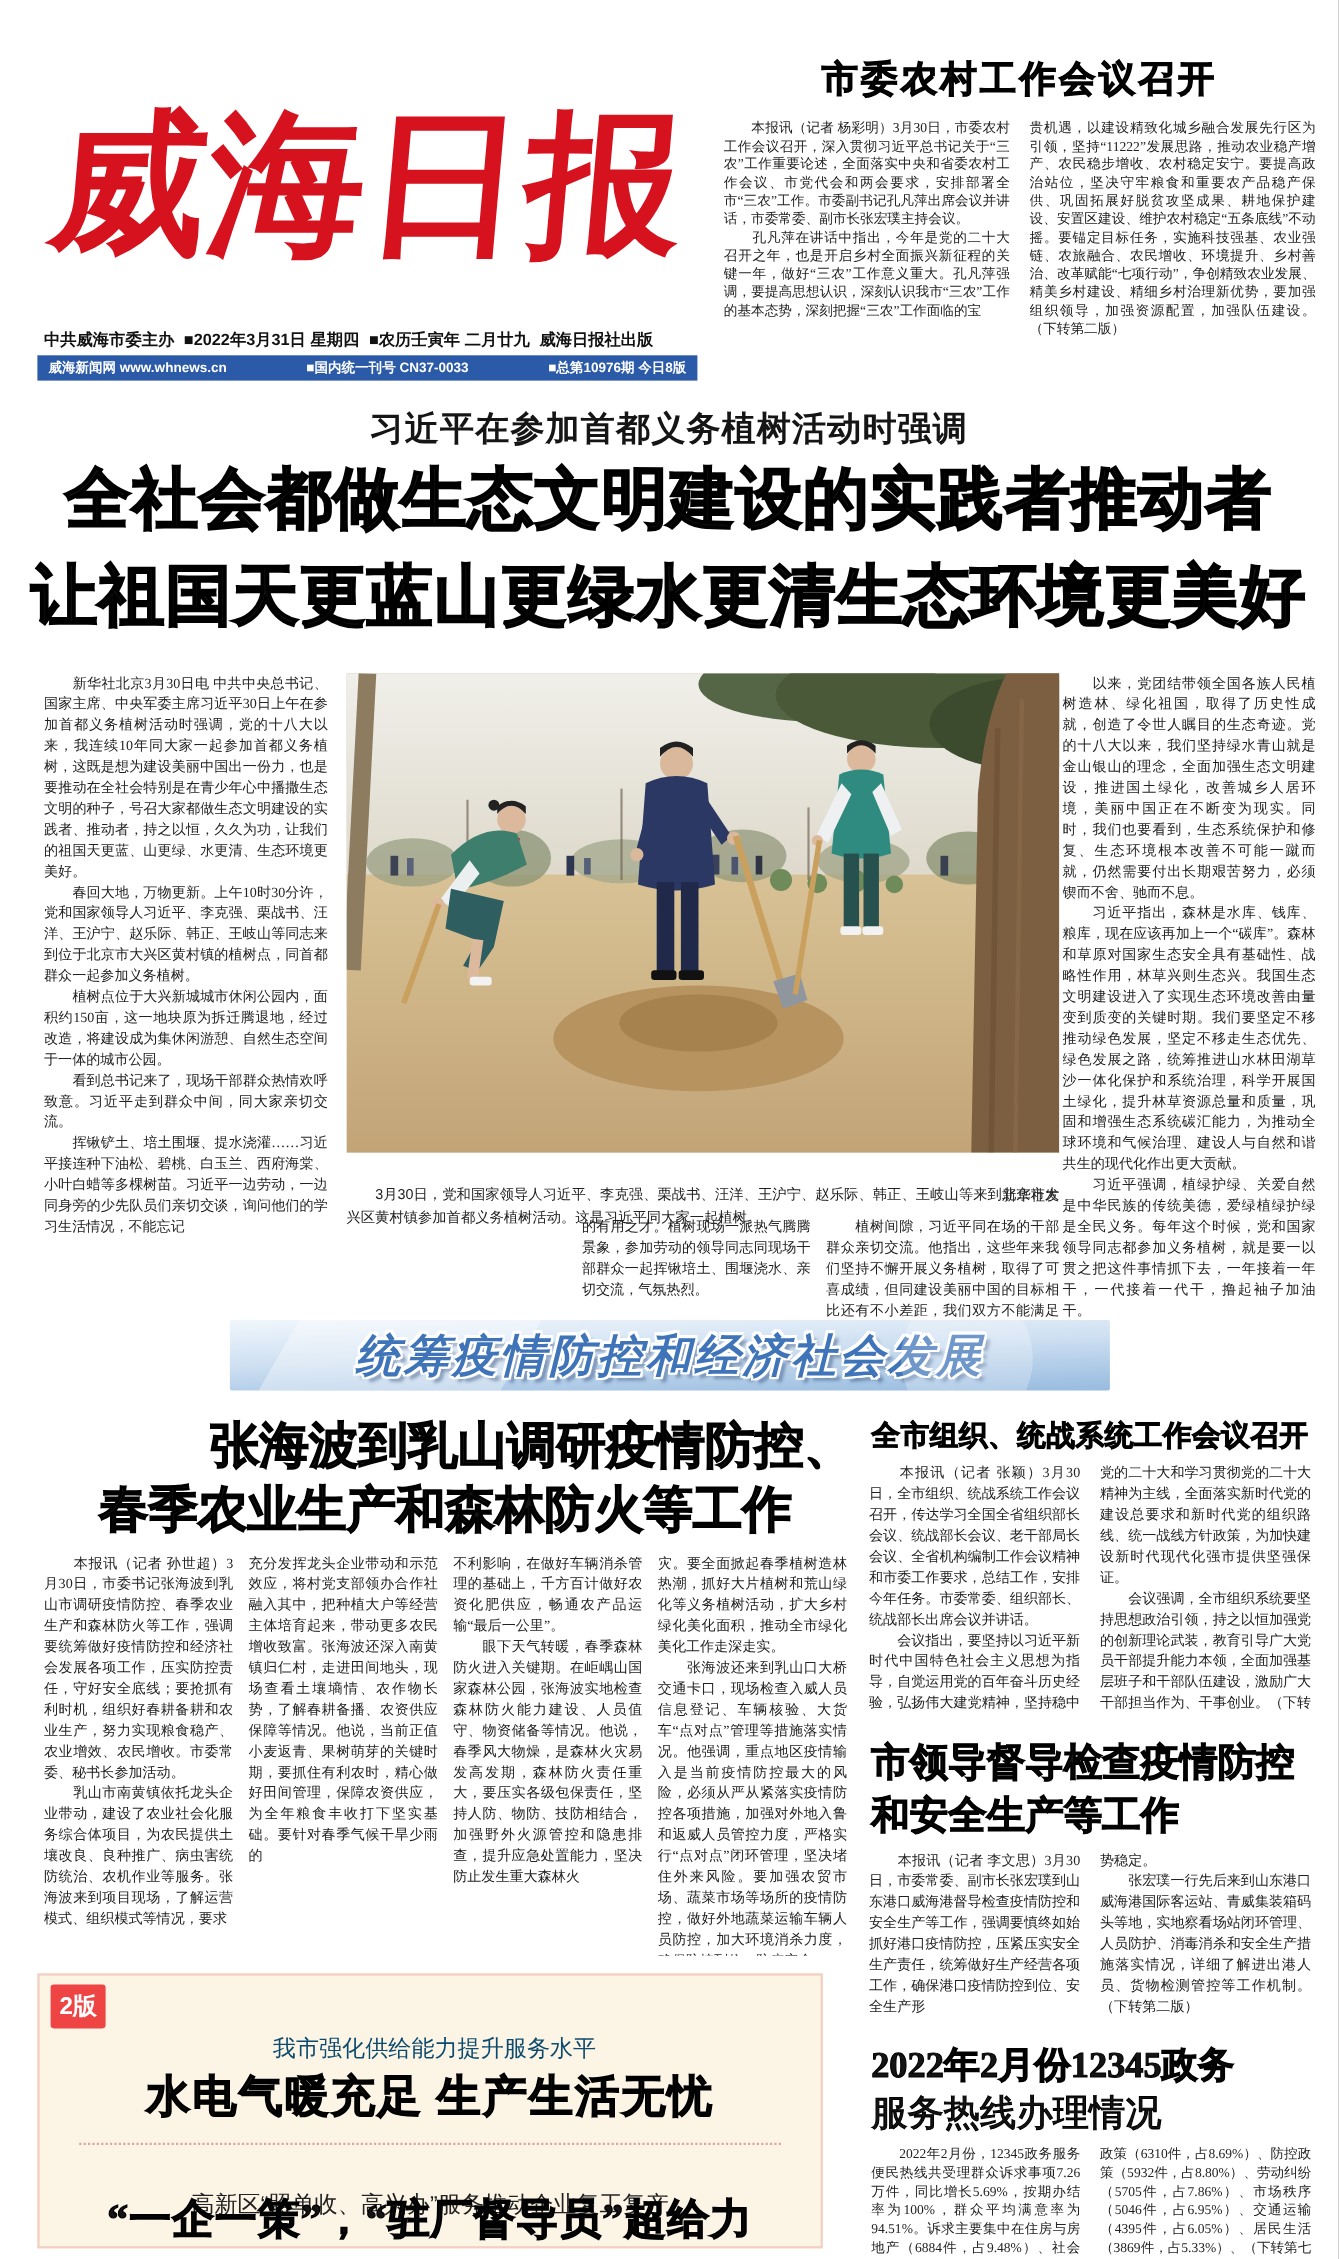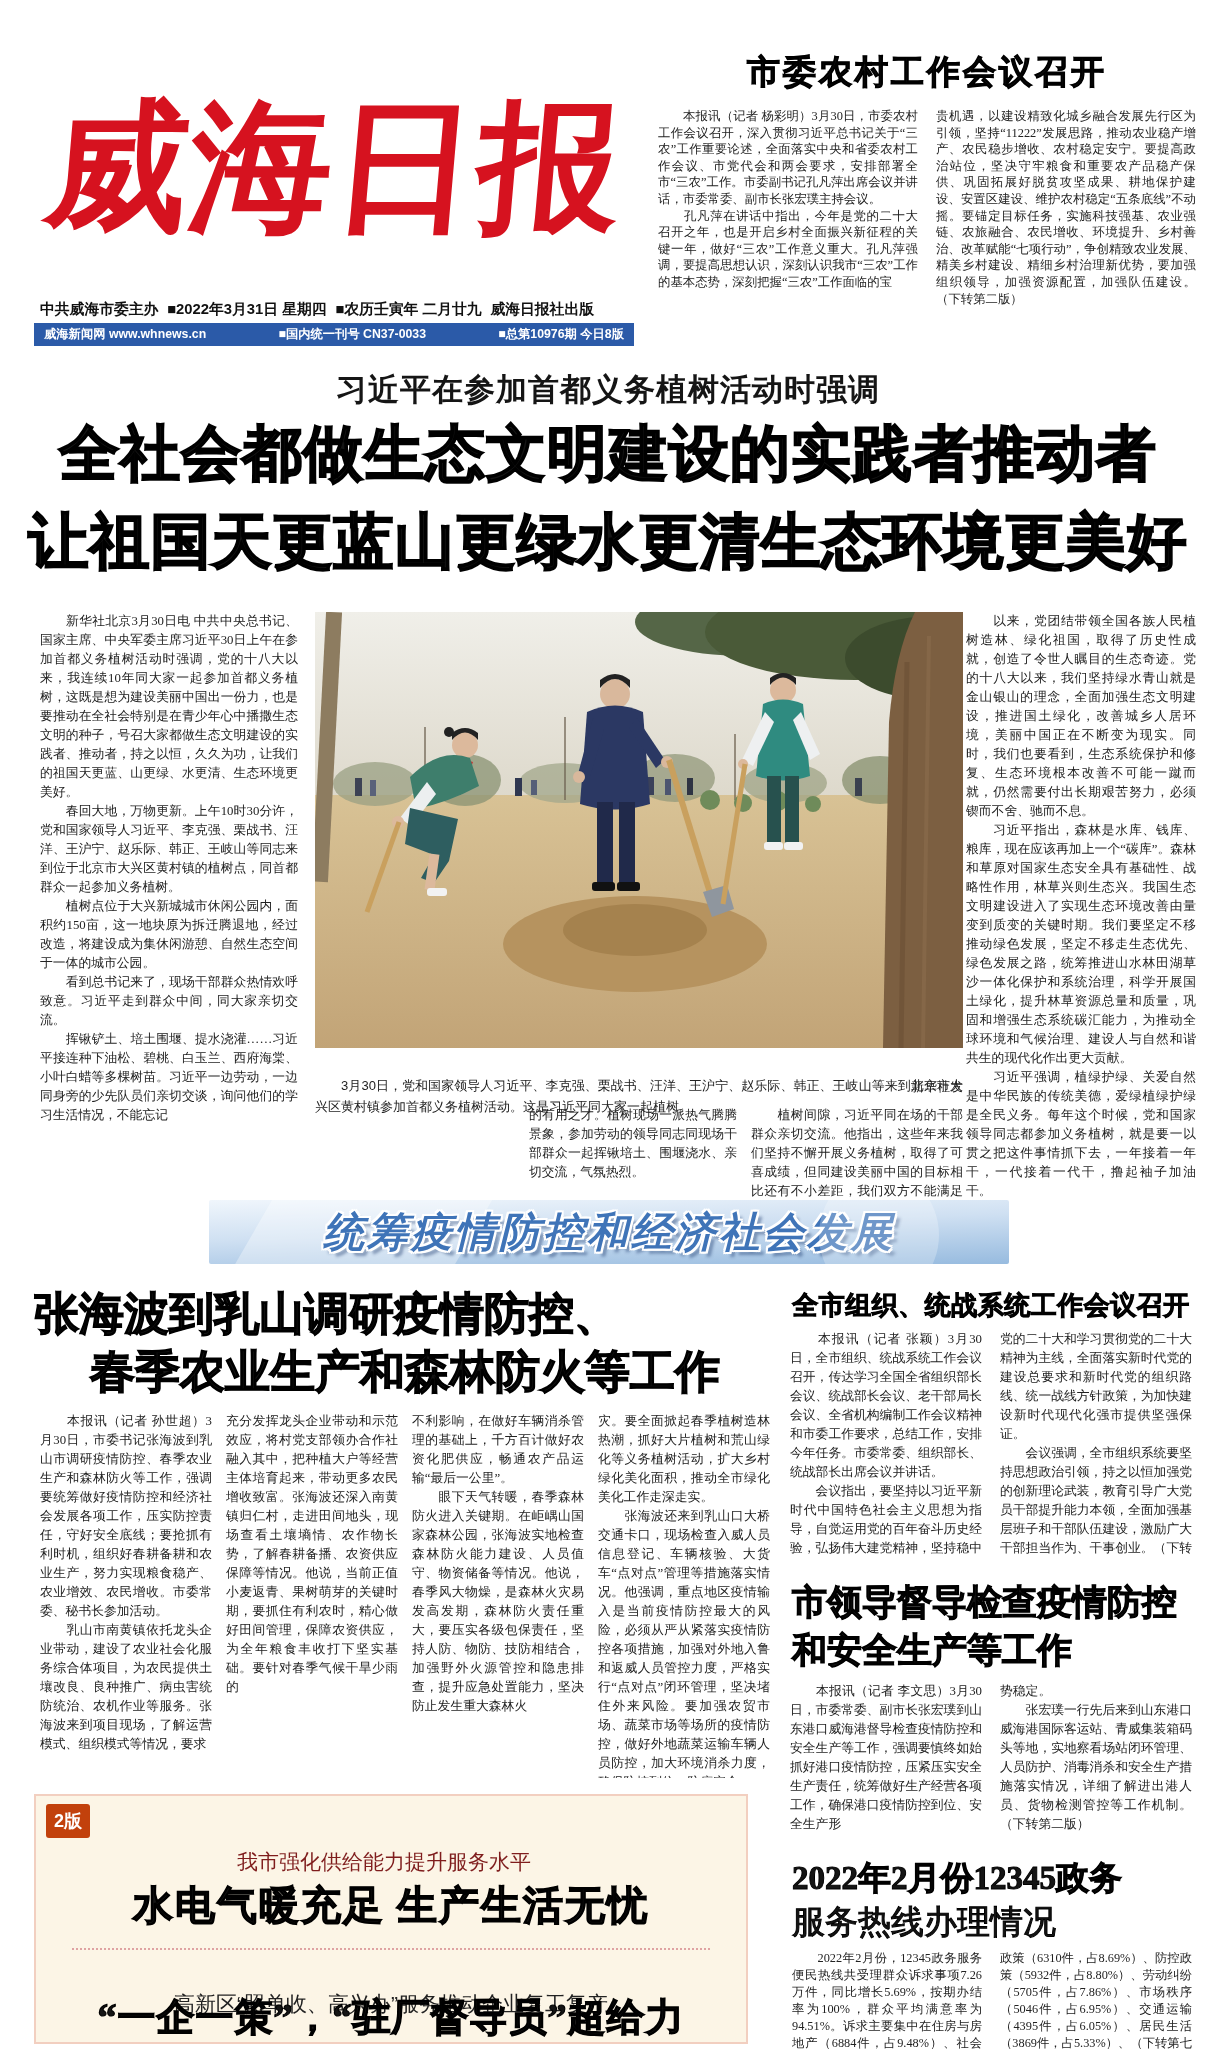--- a/index.html
+++ b/index.html
@@ -44,21 +44,21 @@
   .banner:before{content:"";position:absolute;left:40px;top:-20px;width:220px;height:120px;
           background:rgba(255,255,255,.35);transform:skewX(-30deg);}
   .banner:after{content:"";position:absolute;right:70px;top:-30px;width:120px;height:130px;
           border-radius:50%;background:rgba(255,255,255,.25);}
   .banner-text{position:relative;font-family:"Liberation Sans",sans-serif;font-style:italic;
           font-weight:900;font-size:41px;letter-spacing:3px;color:#3f74b8;
           text-shadow:2px 0 0 #fff,-2px 0 0 #fff,0 2px 0 #fff,0 -2px 0 #fff,
                       2px 2px 0 #fff,-2px -2px 0 #fff,2px -2px 0 #fff,-2px 2px 0 #fff,
                       5px 5px 3px rgba(30,60,110,.45);}
   
-  .z-title1{left:34px;top:1286px;width:742px;text-align:left;font-size:45px;line-height:56px;
+  .z-title1{left:34px;top:1286px;width:742px;text-align:right;font-size:45px;line-height:56px;
             font-weight:900;-webkit-text-stroke:1.2px #000;}
   .z-title2{left:34px;top:1344px;width:742px;text-align:center;font-size:45px;line-height:56px;
             font-weight:900;-webkit-text-stroke:1.2px #000;}
   .z-c1{left:40px;top:1412px;width:172px;height:366px;}
   .z-c2{left:226px;top:1412px;width:172px;height:366px;}
   .z-c3{left:412px;top:1412px;width:172px;height:366px;}
   .z-c4{left:598px;top:1412px;width:172px;height:366px;}
   
   .o-title{left:790px;top:1288px;width:402px;text-align:center;font-size:26px;font-weight:900;
            -webkit-text-stroke:.8px #000;letter-spacing:.5px;}
@@ -72,23 +72,23 @@
   .l-c2{left:1000px;top:1682px;width:192px;height:168px;}
   .h-title1{left:792px;top:1856px;width:402px;font-size:33px;line-height:44px;font-weight:900;
             -webkit-text-stroke:1px #000;}
   .h-title2{left:792px;top:1900px;width:402px;font-size:33px;line-height:44px;font-weight:400;
             -webkit-text-stroke:1px #000;}
   .h-c1{left:792px;top:1950px;width:190px;height:102px;font-size:12.3px;line-height:17px;}
   .h-c2{left:1000px;top:1950px;width:192px;height:102px;font-size:12.3px;line-height:17px;}
   
   .promo{left:34px;top:1794px;width:714px;height:250px;box-sizing:border-box;
          background:#fcf5e6;border:2px solid #f2cfc0;}
-  .ptab{left:46px;top:1804px;background:#c2410c;color:#fff;font-size:18px;font-weight:bold;
+  .ptab{left:46px;top:1804px;background:#ef4444;color:#fff;font-size:22px;font-weight:bold;
         padding:5px 8px;border-radius:3px;font-family:"Liberation Sans",sans-serif;}
-  .pk1{left:53px;top:1848px;width:662px;text-align:center;font-size:21px;color:#7f1d1d;
+  .pk1{left:64px;top:1848px;width:662px;text-align:center;font-size:21px;color:#0c4a6e;
        font-family:"Liberation Sans",sans-serif;}
   .ph1{left:44px;top:1878px;width:694px;text-align:center;font-size:40px;font-weight:900;
        -webkit-text-stroke:1.2px #000;letter-spacing:2px;}
   .pdiv{left:72px;top:1948px;width:638px;border-top:2px dotted #dfa3a3;}
   .pk2{left:60px;top:1962px;width:662px;text-align:center;font-size:21px;color:#222;
        font-family:"Liberation Sans",sans-serif;margin-top:28px;}
   .ph2{left:44px;top:1992px;width:694px;text-align:center;font-size:38px;font-weight:900;
        -webkit-text-stroke:1.2px #000;letter-spacing:1px;}
 </style>
 </head>

